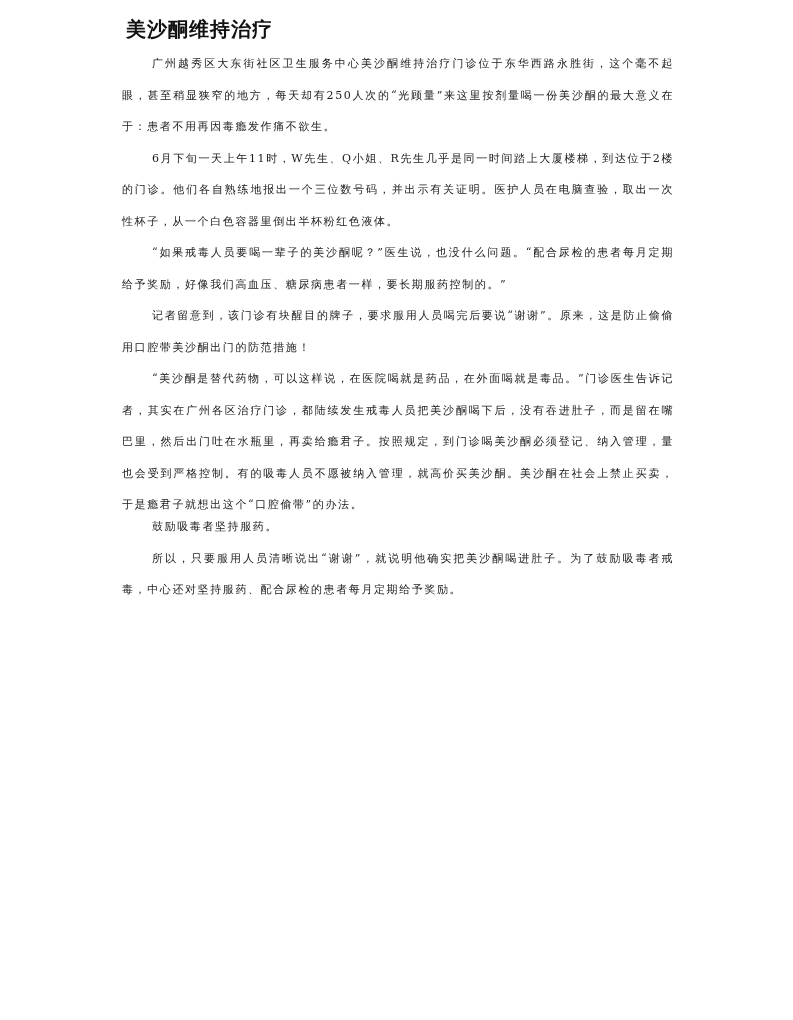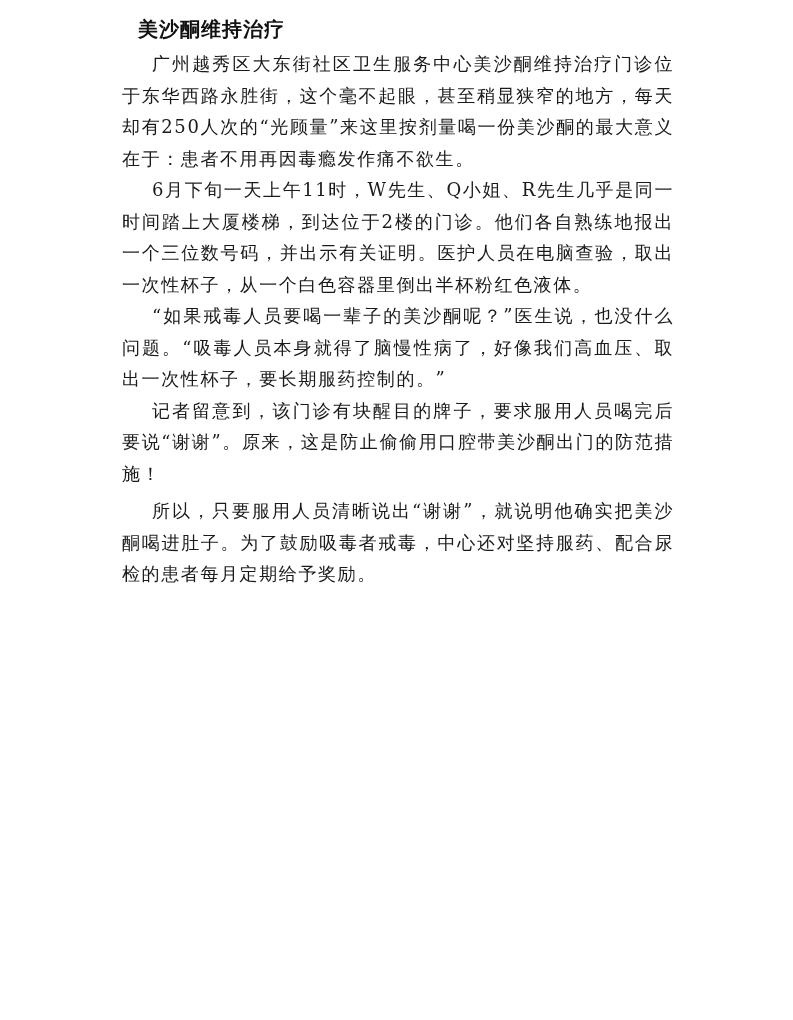--- a/index.html
+++ b/index.html
@@ -1,27 +1,29 @@
 <!DOCTYPE html>
 <html><head>
 <meta charset="utf-8">
 <style>
   html, body { margin: 0; padding: 0; background: #ffffff; }
   body { width: 793px; height: 1020px; overflow: hidden; position: relative; }
   .page { position: absolute; left: 122px; top: 14px; width: 552px; color: #1a1a1a;
           font-family: "DejaVu Serif", "Liberation Serif", serif; }
-  .title { font-size: 20px; font-weight: bold; line-height: 30px; margin: 0 0 4px 16px; letter-spacing: 1px; color: #111; }
-  .para { font-size: 18px; line-height: 31.5px; margin: 0; text-indent: 30px; text-align: justify;
+  .title { font-size: 20px; font-weight: bold; line-height: 30px; margin: 0 0 4px 4px; letter-spacing: 1px; color: #111; }
+  .para { font-size: 11px; line-height: 31.5px; margin: 0; text-indent: 30px; text-align: justify;
           letter-spacing: 1.6px; }
   .para.tight { line-height: 20px; margin-top: -4px; }
   .para.after-tight { margin-top: 6px; }
 </style>
 </head>
 <body>
 
 <div class="page">
   <h1 class="title">美沙酮维持治疗</h1>
   <p class="para">广州越秀区大东街社区卫生服务中心美沙酮维持治疗门诊位于东华西路永胜街，这个毫不起眼，甚至稍显狭窄的地方，每天却有250人次的“光顾量”来这里按剂量喝一份美沙酮的最大意义在于：患者不用再因毒瘾发作痛不欲生。</p>
   <p class="para">6月下旬一天上午11时，W先生、Q小姐、R先生几乎是同一时间踏上大厦楼梯，到达位于2楼的门诊。他们各自熟练地报出一个三位数号码，并出示有关证明。医护人员在电脑查验，取出一次性杯子，从一个白色容器里倒出半杯粉红色液体。</p>
-  <p class="para">“如果戒毒人员要喝一辈子的美沙酮呢？”医生说，也没什么问题。“吸毒人员本身就得了脑慢性病了，好像我们高血压、取出一次性杯子，要长期服药控制的。”</p>
+  <p class="para">“如果戒毒人员要喝一辈子的美沙酮呢？”医生说，也没什么问题。“配合尿检的患者每月定期给予奖励，好像我们高血压、糖尿病患者一样，要长期服药控制的。”</p>
   <p class="para">记者留意到，该门诊有块醒目的牌子，要求服用人员喝完后要说“谢谢”。原来，这是防止偷偷用口腔带美沙酮出门的防范措施！</p>
+  <p class="para">“美沙酮是替代药物，可以这样说，在医院喝就是药品，在外面喝就是毒品。”门诊医生告诉记者，其实在广州各区治疗门诊，都陆续发生戒毒人员把美沙酮喝下后，没有吞进肚子，而是留在嘴巴里，然后出门吐在水瓶里，再卖给瘾君子。按照规定，到门诊喝美沙酮必须登记、纳入管理，量也会受到严格控制。有的吸毒人员不愿被纳入管理，就高价买美沙酮。美沙酮在社会上禁止买卖，于是瘾君子就想出这个“口腔偷带”的办法。</p>
+  <p class="para tight">鼓励吸毒者坚持服药。</p>
   <p class="para after-tight">所以，只要服用人员清晰说出“谢谢”，就说明他确实把美沙酮喝进肚子。为了鼓励吸毒者戒毒，中心还对坚持服药、配合尿检的患者每月定期给予奖励。</p>
 </div>
 
 </body></html>

